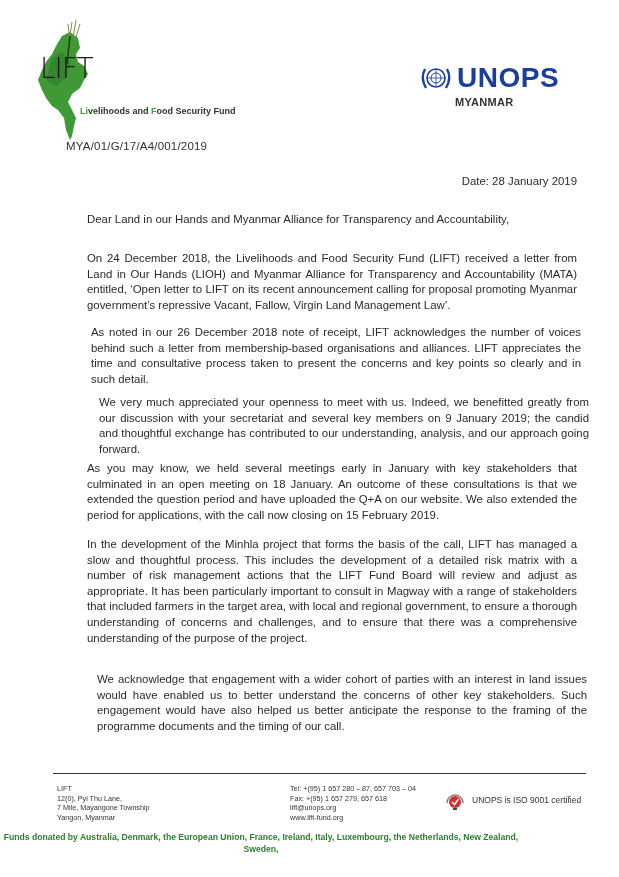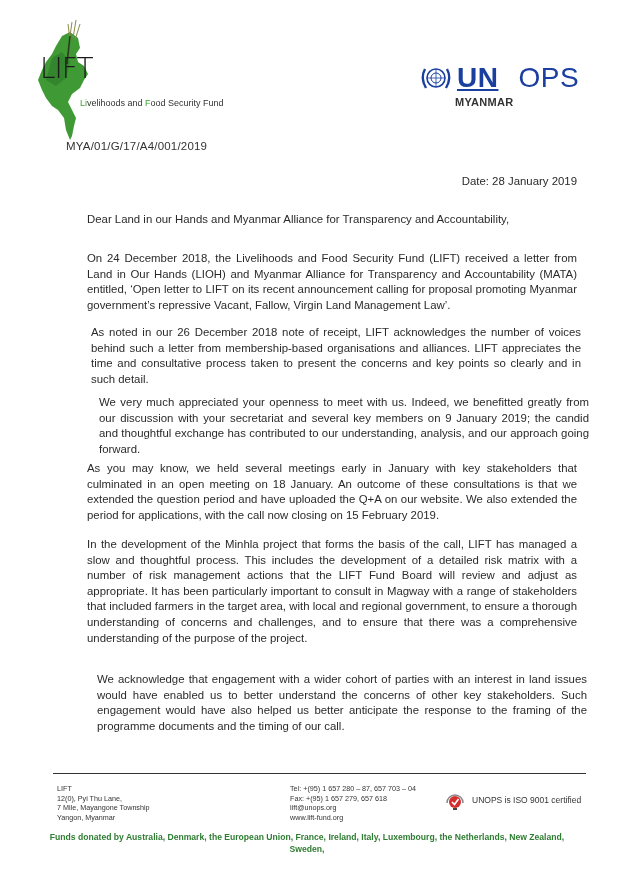--- a/index.html
+++ b/index.html
@@ -2,51 +2,51 @@
 <html><head>
 <meta charset="utf-8">
 <style>
   html, body { margin: 0; padding: 0; background: #ffffff; }
   body { width: 619px; height: 877px; position: relative; overflow: hidden; font-family: "Liberation Sans", sans-serif; color: #222; }
   .abs { position: absolute; }
 
   
   .lift-logo { left: 28px; top: 18px; width: 80px; height: 125px; }
   .lift-word { left: 40px; top: 55px; font-family: "DejaVu Sans", sans-serif; font-size: 28px; letter-spacing: -1px; color: #1a1a1a; font-weight: 300; line-height: 1; }
-  .lift-tagline { left: 80px; top: 98px; font-size: 9px; font-weight: normal; color: #333; white-space: nowrap; }
+  .lift-tagline { left: 80px; top: 106px; font-size: 9px; font-weight: bold; color: #333; white-space: nowrap; }
   .lift-tagline .g { color: #3aa534; }
   .ref-no { left: 66px; top: 140px; font-family: "Liberation Sans", sans-serif; font-size: 11.5px; color: #333; letter-spacing: 0.2px; }
 
   
   .unops { left: 418px; top: 63px; display: flex; align-items: center; }
   .un-emblem { width: 36px; height: 30px; }
   .unops-word { font-family: "Liberation Sans", sans-serif; font-size: 28px; color: #1a3f9e; margin-left: 3px; letter-spacing: 0.5px; line-height: 1; }
-  .unops-word b { font-weight: 900; text-decoration: underline; }
-  .unops-word span { font-weight: 400; margin-left: 20px; }
+  .unops-word b { font-weight: 900; }
+  .unops-word span { font-weight: 700; }
   .myanmar { left: 455px; top: 96px; font-size: 11px; font-weight: bold; color: #333; letter-spacing: 0.3px; text-align: center; }
 
   
   .doc-text { font-family: "Liberation Sans", sans-serif; font-size: 11.4px; line-height: 15.6px; color: #2a2a2a; padding-left: 20px; }
   .date { right: 42px; top: 174px; font-size: 11.4px; }
   .salutation { left: 67px; top: 212px; }
   .para { left: 67px; width: 490px; text-align: justify; }
   .p1 { top: 251px; }
   .p2 { top: 321px; }
   .p3 { top: 383px; }
   .p4 { top: 461px; }
   .p5 { top: 537px; }
   .p6 { top: 662px; }
 
   
   .footer-rule { left: 53px; top: 773px; width: 533px; height: 0; border-top: 1px solid #333; }
   .addr { left: 57px; top: 784px; font-size: 7.2px; line-height: 9.6px; color: #333; }
   .contact { left: 290px; top: 784px; font-size: 7.2px; line-height: 9.6px; color: #333; }
   .iso { left: 444px; top: 789px; display: flex; align-items: center; font-size: 8.5px; color: #333; }
   .iso-badge { width: 22px; height: 22px; margin-right: 6px; }
-  .donors { left: 0; width: 522px; top: 832px; text-align: center; font-size: 8.6px; line-height: 11.5px; font-weight: bold; color: #2e7d32; padding-left: 46px; }
+  .donors { left: 0; width: 522px; top: 832px; text-align: center; font-size: 8.6px; line-height: 11.5px; font-weight: bold; color: #2e7d32; }
 </style>
 </head>
 <body>
 
 <svg class="abs lift-logo" viewBox="0 0 80 125">
   <path d="M34 18 L42 14 L50 20 L52 30 L48 36 L50 44 L56 48 L60 56 L56 62 L52 70 L44 76 L40 84 L44 92 L48 100 L46 108 L44 118 L42 122 L38 112 L36 100 L30 92 L24 88 L18 80 L14 72 L10 62 L14 52 L18 44 L24 36 L28 28 Z" fill="#3f9a36"></path>
   <path d="M24 40 L34 34 L42 44 L38 60 L28 68 L18 62 Z" fill="#2f7e2a" opacity="0.7"></path>
   <path d="M44 4 L42 18 L40 40 M48 2 L45 20 M52 6 L47 22 M40 6 L42 22" stroke="#8a8a4a" stroke-width="1" fill="none"></path>
   <path d="M42 18 L39 46" stroke="#2a3a1a" stroke-width="1.6" fill="none"></path>
 </svg>

